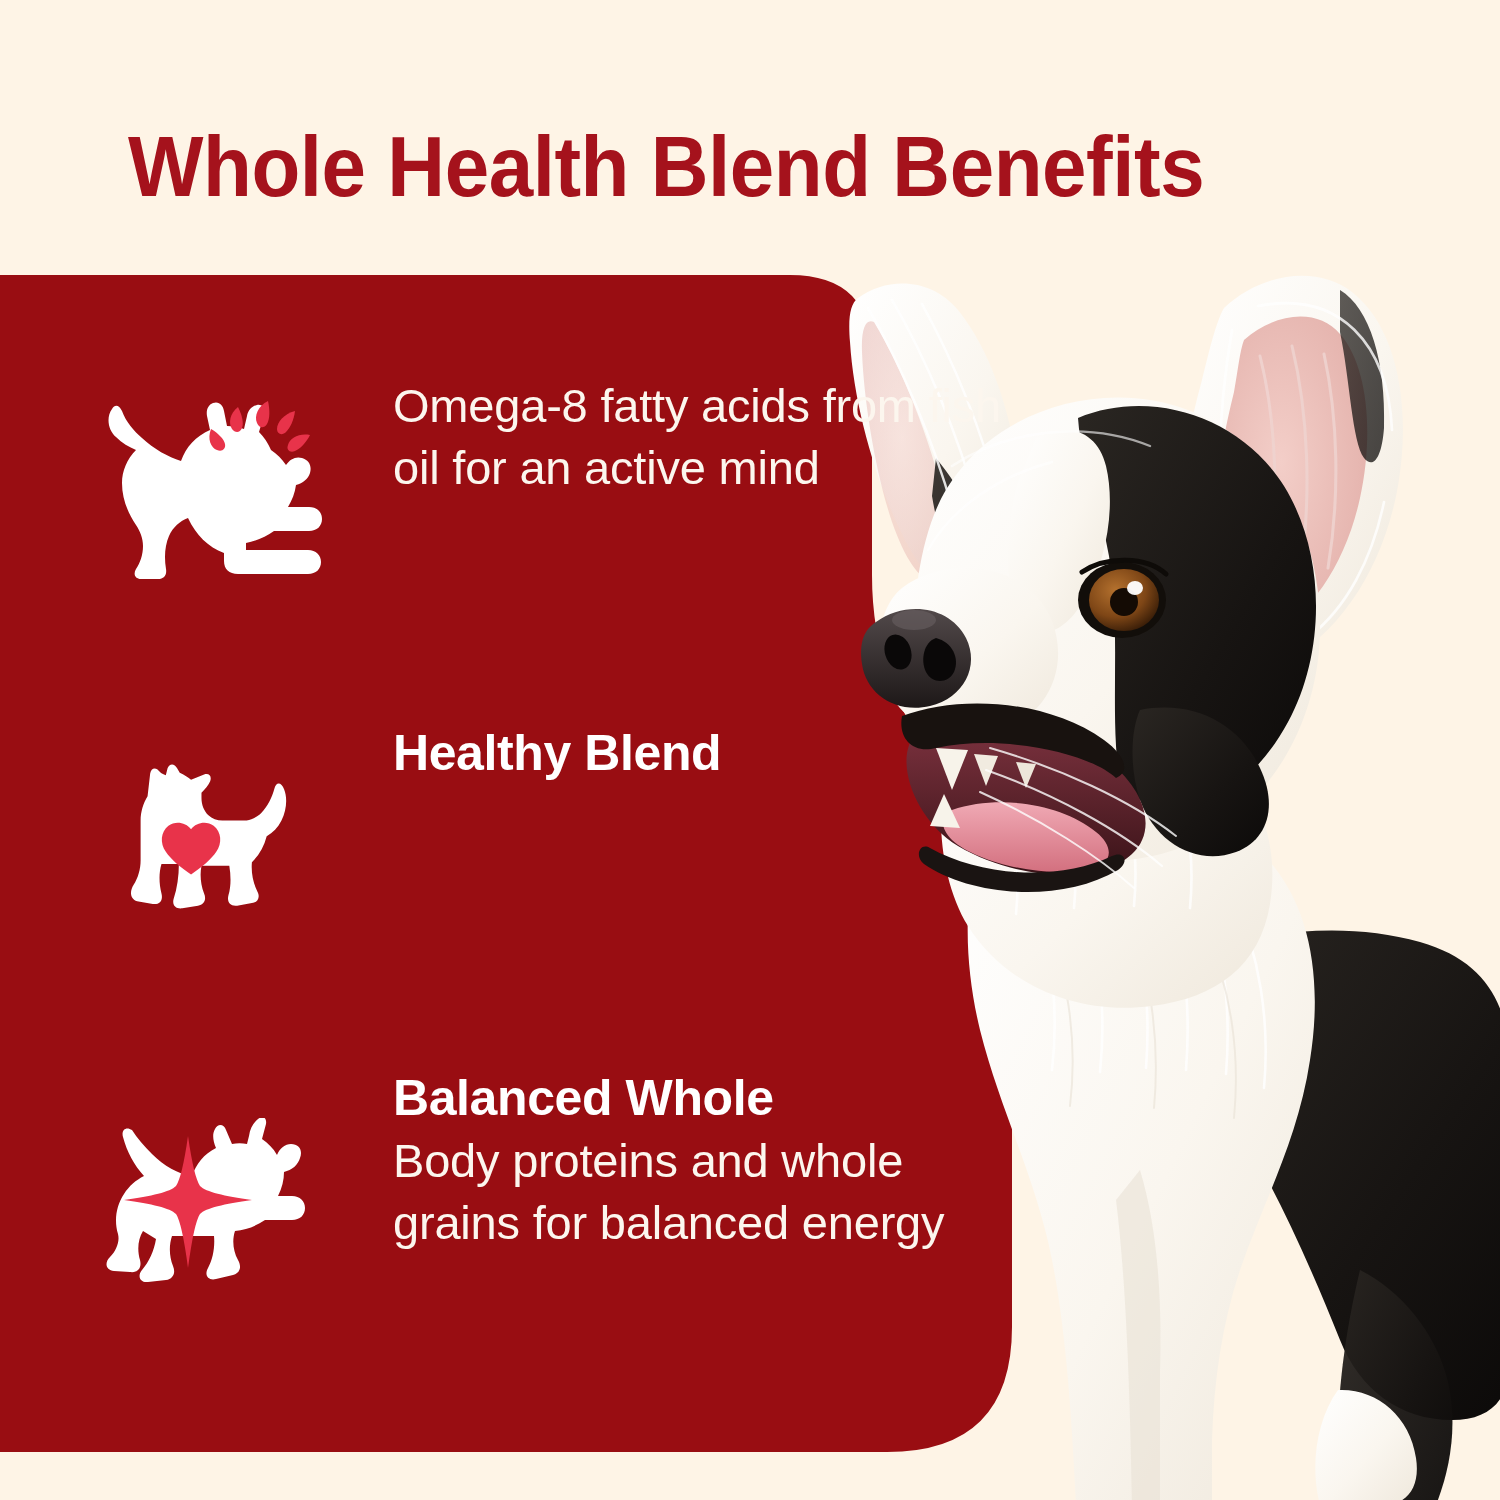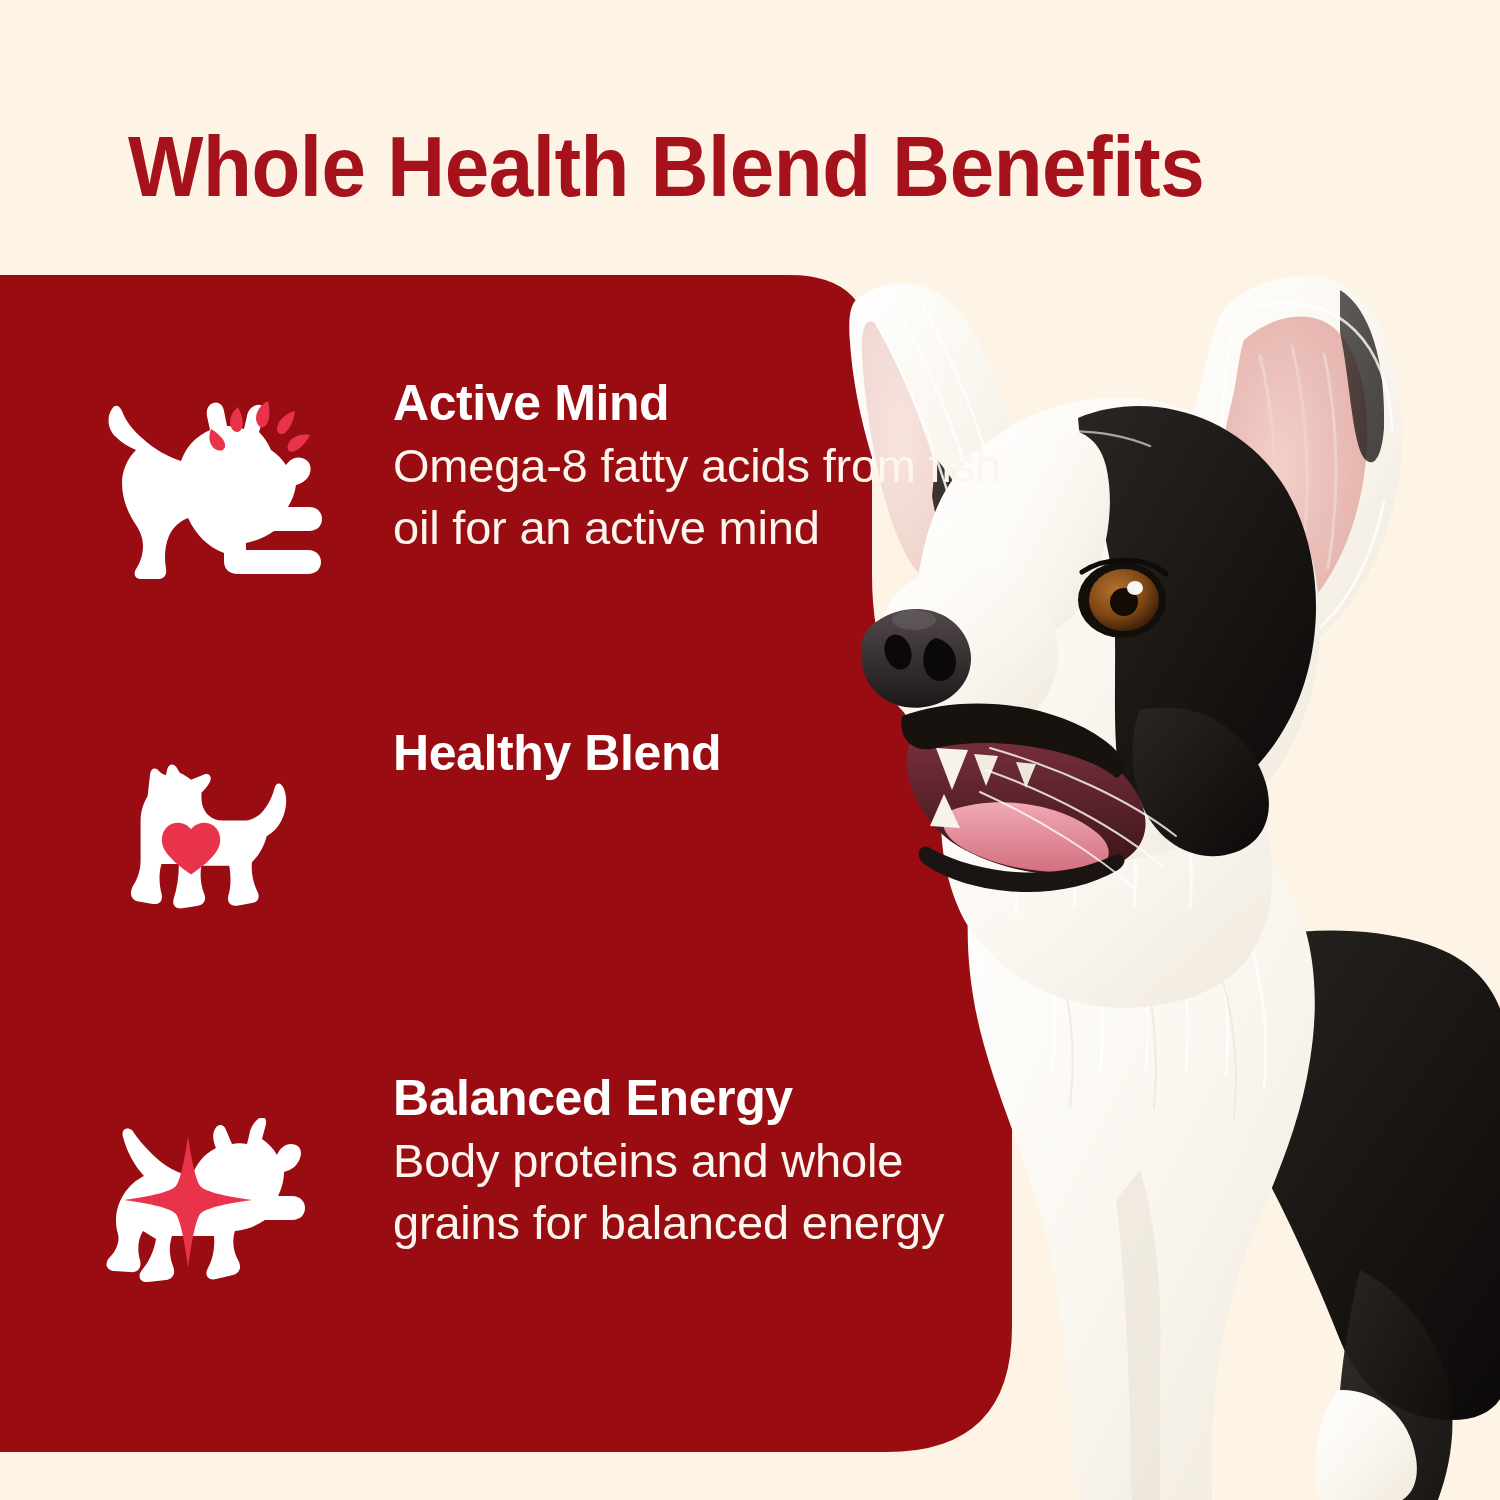--- a/index.html
+++ b/index.html
@@ -336,21 +336,20 @@
 
       <g fill="#E8334A">
         <path d="M 142 10 C 146 18 148 26 146 31 C 144 36 139 36 136 32 C 132 26 134 16 142 10 Z"></path>
         <path d="M 172 4 C 174 13 174 22 171 27 C 168 32 163 31 161 26 C 158 19 162 9 172 4 Z"></path>
         <path d="M 115 32 C 122 36 128 42 129 47 C 130 52 126 55 121 53 C 115 51 111 42 115 32 Z"></path>
         <path d="M 199 14 C 198 23 194 31 190 35 C 186 39 181 37 181 32 C 181 25 188 17 199 14 Z"></path>
         <path d="M 214 38 C 210 46 204 52 199 54 C 194 56 190 53 192 48 C 194 41 203 36 214 38 Z"></path>
       </g>
     </svg>
     <div class="benefit-text">
-      <p class="benefit-heading">Active Mind</p>
       <p class="benefit-desc">Omega-8 fatty acids from fish oil for an active mind</p>
     </div>
   </div>
 
   <div class="benefit-row" id="row-1">
     <svg class="benefit-icon" viewBox="0 0 230 190" style="left:118px;top:18px;width:200px;height:195px;" xmlns="http://www.w3.org/2000/svg">
 
       <path fill="#FFFFFF" d="
         M 48 16
         C 44 10 38 11 37 18
@@ -460,20 +459,20 @@
         C 96 46 100 62 104 68
         C 110 74 128 78 156 82
         C 128 86 110 90 104 96
         C 100 102 96 120 92 150
         C 88 120 84 102 80 96
         C 74 90 56 86 28 82
         C 56 78 74 74 80 68
         C 84 62 88 46 92 18 Z"></path>
     </svg>
     <div class="benefit-text">
-      <p class="benefit-heading">Balanced Energy</p>
+      <p class="benefit-heading">Balanced Whole</p>
       <p class="benefit-desc">Body proteins and whole grains for balanced energy</p>
     </div>
   </div>
 
   <div id="page-title">Whole Health Blend Benefits</div>
 
 </div>
 
 </body></html>

